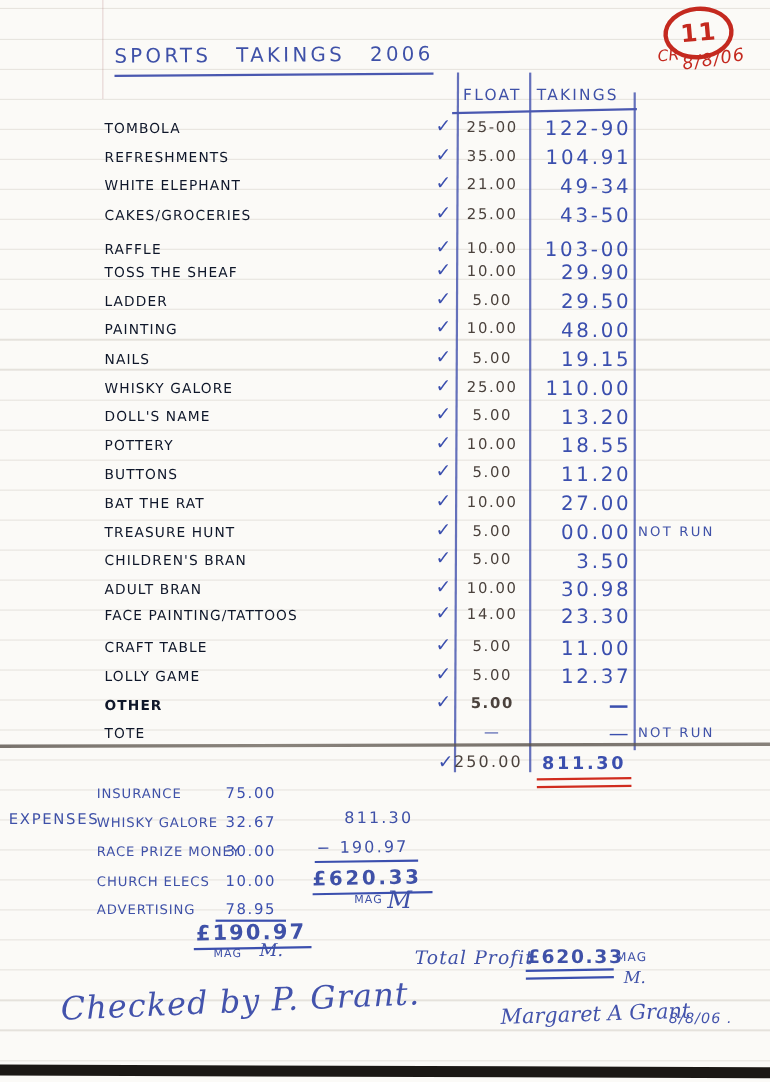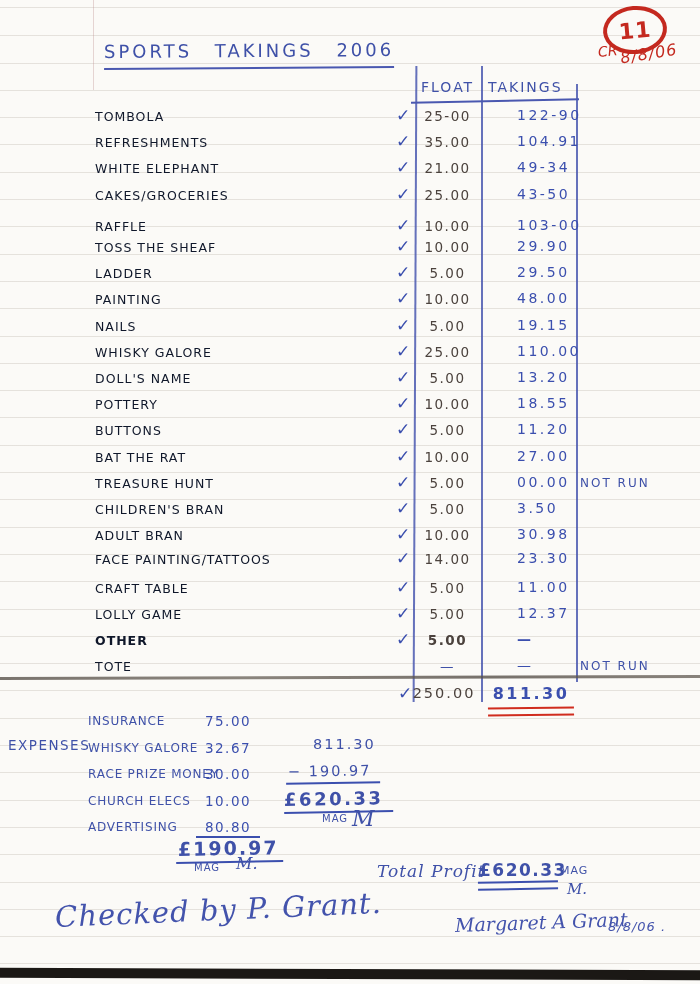--- a/index.html
+++ b/index.html
@@ -48,21 +48,21 @@
   .hdr-takings{left:488px;}
   .hdr-underline{left:411px;top:100px;width:168px;height:1.6px;background:#4a58b0;transform:rotate(-1.2deg);}
 
   
   .trow{position:absolute;left:0;width:700px;height:26px;}
   .trow span{position:absolute;display:block;}
   .item{left:95px;top:5px;font-size:12.5px;letter-spacing:1px;color:#0f172a;}
   .chk{left:396px;top:1px;font-size:17px;color:#3b4fae;}
   .fv{left:416px;top:4px;width:63px;text-align:center;font-size:13.5px;letter-spacing:1.5px;color:#4b423d;}
   .fv.dash{color:#3f51a8;}
-  .tv{left:483px;top:3px;width:91px;text-align:left;font-size:14px;letter-spacing:2.5px;color:#3b4fae;margin-left:34px;}
+  .tv{left:483px;top:3px;width:91px;text-align:right;font-size:18px;letter-spacing:2.5px;color:#3b4fae;}
   .note{left:580px;top:5px;font-size:12px;letter-spacing:2px;color:#3f51a8;white-space:nowrap;}
 
   
   .crease{left:0;top:676px;width:700px;height:2.5px;opacity:.8;
     background:linear-gradient(90deg,#59524b,#6e675e 35%,#564f48 70%,#6b645c);transform:rotate(-0.15deg);}
   .tot-chk{left:398px;top:683px;font-size:17px;}
   .tot-float{left:408px;top:685px;width:72px;text-align:center;font-size:14.5px;letter-spacing:2px;color:#4b423d;}
   .tot-takings{left:486px;top:684px;width:90px;text-align:center;font-size:16px;letter-spacing:2.5px;font-weight:bold;color:#3b4fae;}
   .red-underline{left:488px;top:707px;width:86px;height:5px;
     border-top:2.5px solid #d02c1e;border-bottom:2.5px solid #d02c1e;transform:rotate(-0.8deg);}
@@ -281,21 +281,21 @@
       <div class="erow" style="top: 762px;">
         <span class="ename">RACE PRIZE MONEY</span>
         <span class="eamt">30.00</span>
       </div>
       <div class="erow" style="top: 788.5px;">
         <span class="ename">CHURCH ELECS</span>
         <span class="eamt">10.00</span>
       </div>
       <div class="erow" style="top: 815px;">
         <span class="ename">ADVERTISING</span>
-        <span class="eamt ul">80.80</span>
+        <span class="eamt ul">78.95</span>
       </div>
     </div>
 
   <div class="abs exp-total">£190.97</div>
   <div class="abs exp-total-init">MAG</div>
   <div class="abs exp-total-mark">M.</div>
 
   <div class="abs calc-takings">811.30</div>
   <div class="abs calc-minus">− 190.97</div>
   <div class="abs calc-result">£620.33</div>

